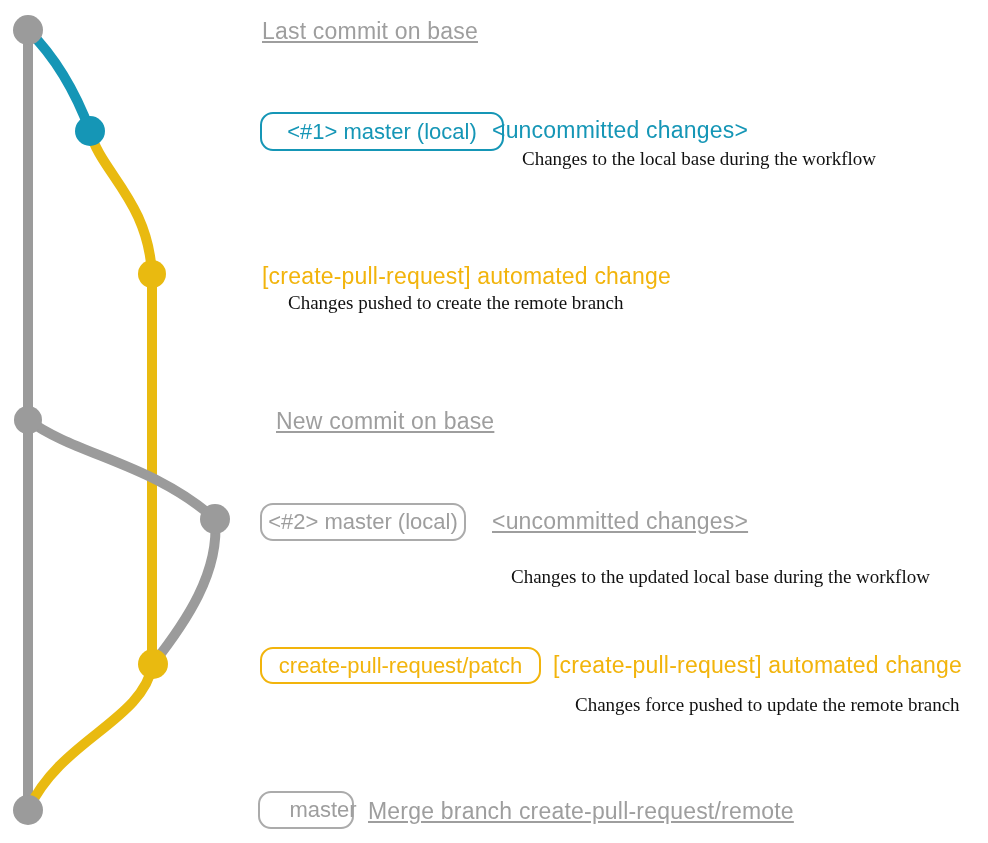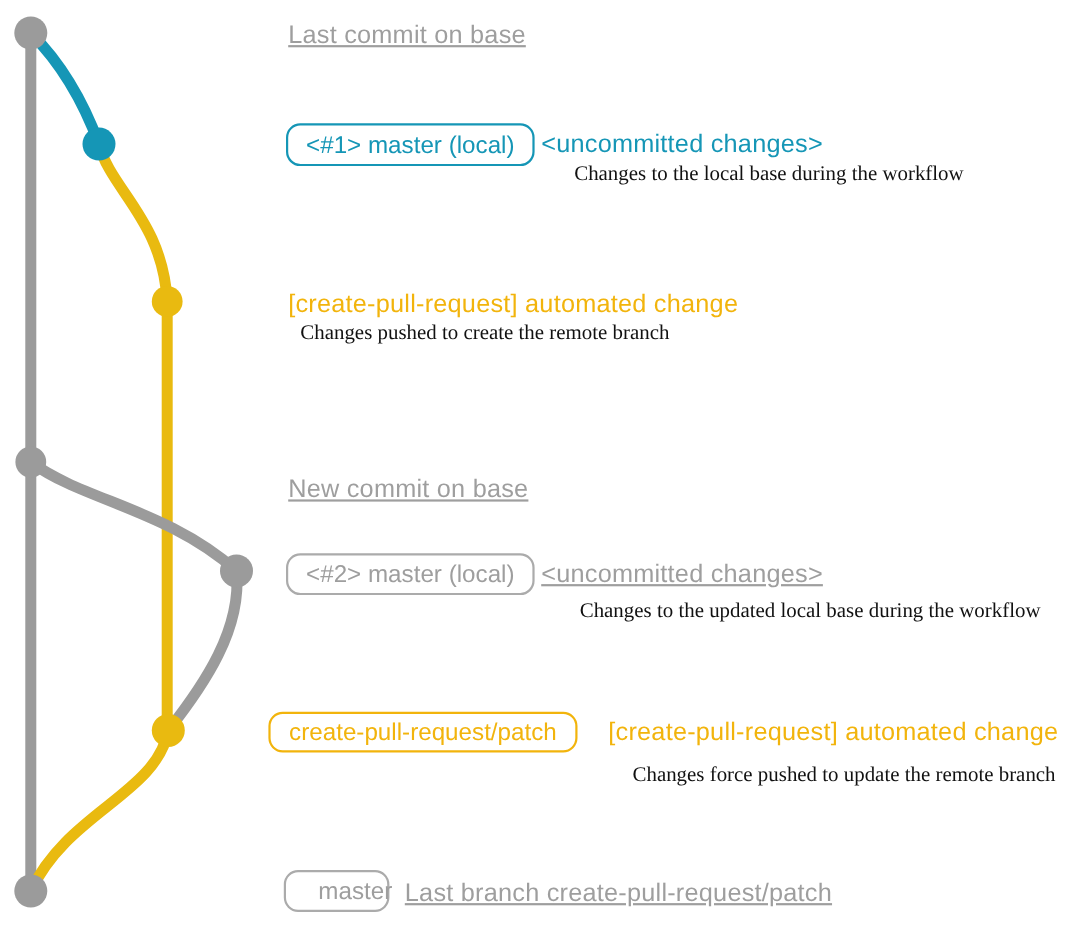--- a/index.html
+++ b/index.html
@@ -48,39 +48,39 @@
   <circle class="d-teal" cx="90" cy="131" r="15"></circle>
   <circle class="d-yellow" cx="152" cy="274" r="14"></circle>
   <circle class="d-gray" cx="28" cy="420" r="14"></circle>
   <circle class="d-gray" cx="215" cy="519" r="15"></circle>
   <circle class="d-yellow" cx="153" cy="664" r="15"></circle>
   <circle class="d-gray" cx="28" cy="810" r="15"></circle>
 </svg>
 
 <div class="abs heading h-gray" style="left:262px;top:18px;">Last commit on base</div>
 
-<div class="abs tag tag-teal" style="left:260px;top:112px;width:226px;height:39px;">
+<div class="abs tag tag-teal" style="left:260px;top:112px;width:244px;height:39px;">
   <span>&lt;#1&gt; master (local)</span>
 </div>
 <div class="abs heading h-teal" style="left:492px;top:117px;">&lt;uncommitted changes&gt;</div>
 <div class="abs desc" style="left:511px;top:148px;margin-left:11px;">Changes to the local base during the workflow</div>
 
 <div class="abs heading h-yellow" style="left:262px;top:263px;">[create-pull-request] automated change</div>
-<div class="abs desc" style="left:273px;top:292px;">Changes pushed to create the remote branch</div>
+<div class="abs desc" style="left:288px;top:292px;">Changes pushed to create the remote branch</div>
 
-<div class="abs heading h-gray" style="left:262px;top:408px;margin-top:23px;">New commit on base</div>
+<div class="abs heading h-gray" style="left:276px;top:408px;">New commit on base</div>
 
-<div class="abs tag tag-gray" style="left:260px;top:503px;width:226px;height:38px;">
+<div class="abs tag tag-gray" style="left:260px;top:503px;width:206px;height:38px;">
   <span>&lt;#2&gt; master (local)</span>
 </div>
 <div class="abs heading h-gray" style="left:492px;top:508px;">&lt;uncommitted changes&gt;</div>
-<div class="abs desc" style="left:511px;top:545px;margin-left:16px;">Changes to the updated local base during the workflow</div>
+<div class="abs desc" style="left:511px;top:566px;">Changes to the updated local base during the workflow</div>
 
-<div class="abs tag tag-yellow" style="left:244px;top:647px;width:281px;height:37px;">
+<div class="abs tag tag-yellow" style="left:260px;top:647px;width:281px;height:37px;">
   <span>create-pull-request/patch</span>
 </div>
 <div class="abs heading h-yellow" style="left:553px;top:652px;">[create-pull-request] automated change</div>
 <div class="abs desc" style="left:575px;top:681px;margin-top:13px;">Changes force pushed to update the remote branch</div>
 
 <div class="abs tag tag-gray" style="left:258px;top:791px;width:96px;height:38px;padding-left:34px;">
   <span>master</span>
 </div>
-<div class="abs heading h-gray" style="left:368px;top:798px;">Last branch create-pull-request/patch</div>
+<div class="abs heading h-gray" style="left:368px;top:798px;">Merge branch create-pull-request/remote</div>
 
 </body></html>

